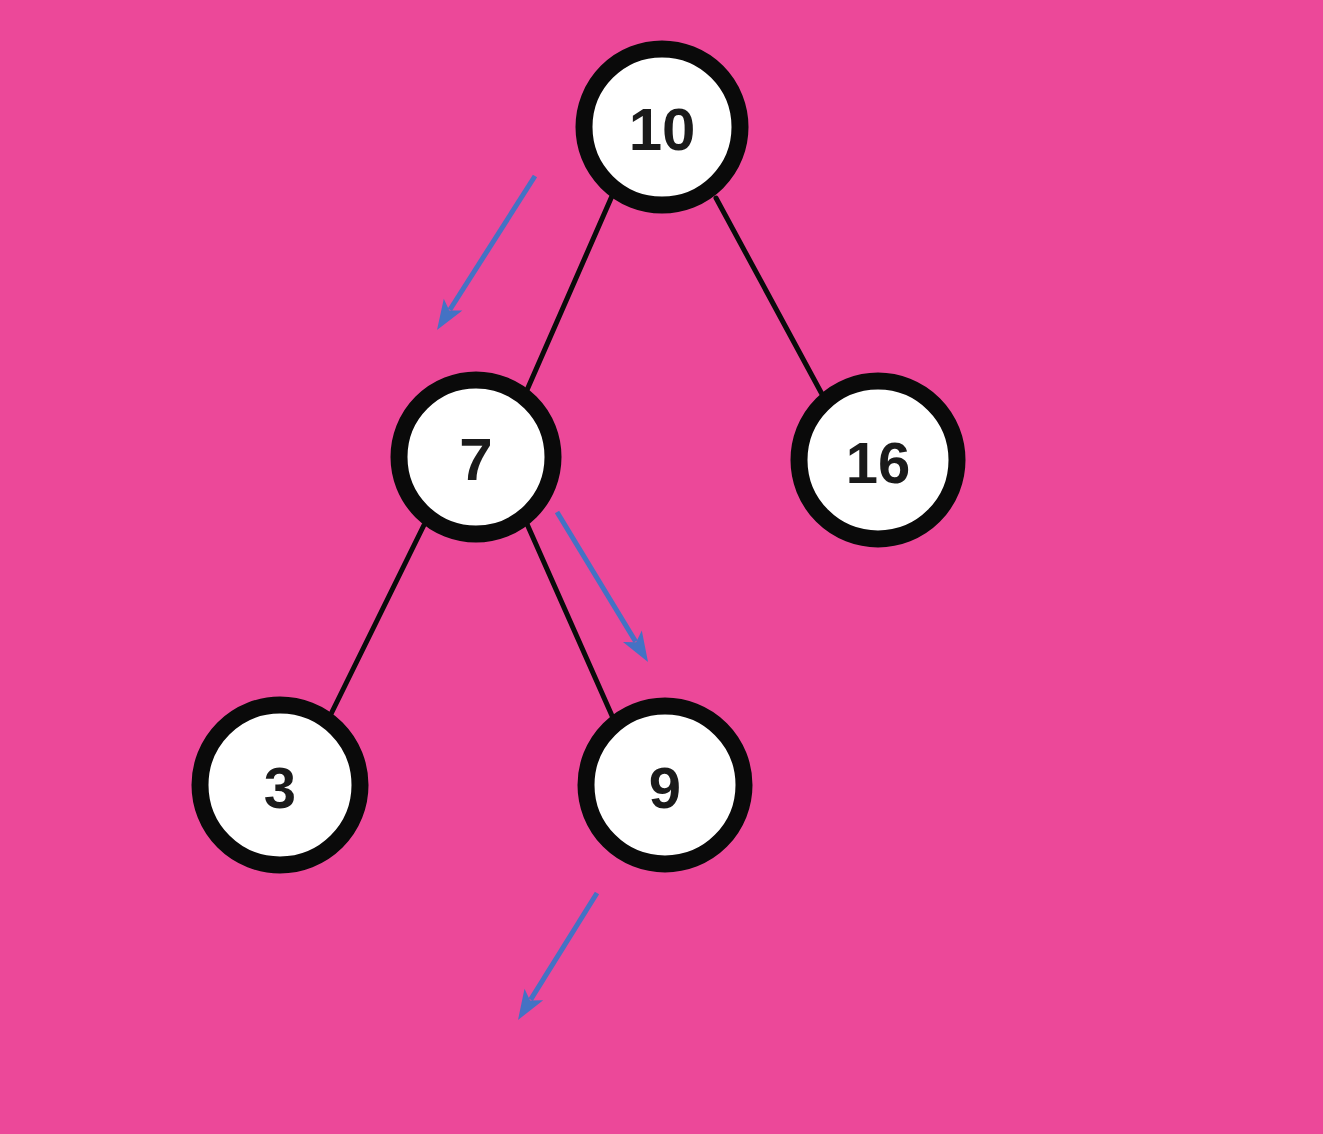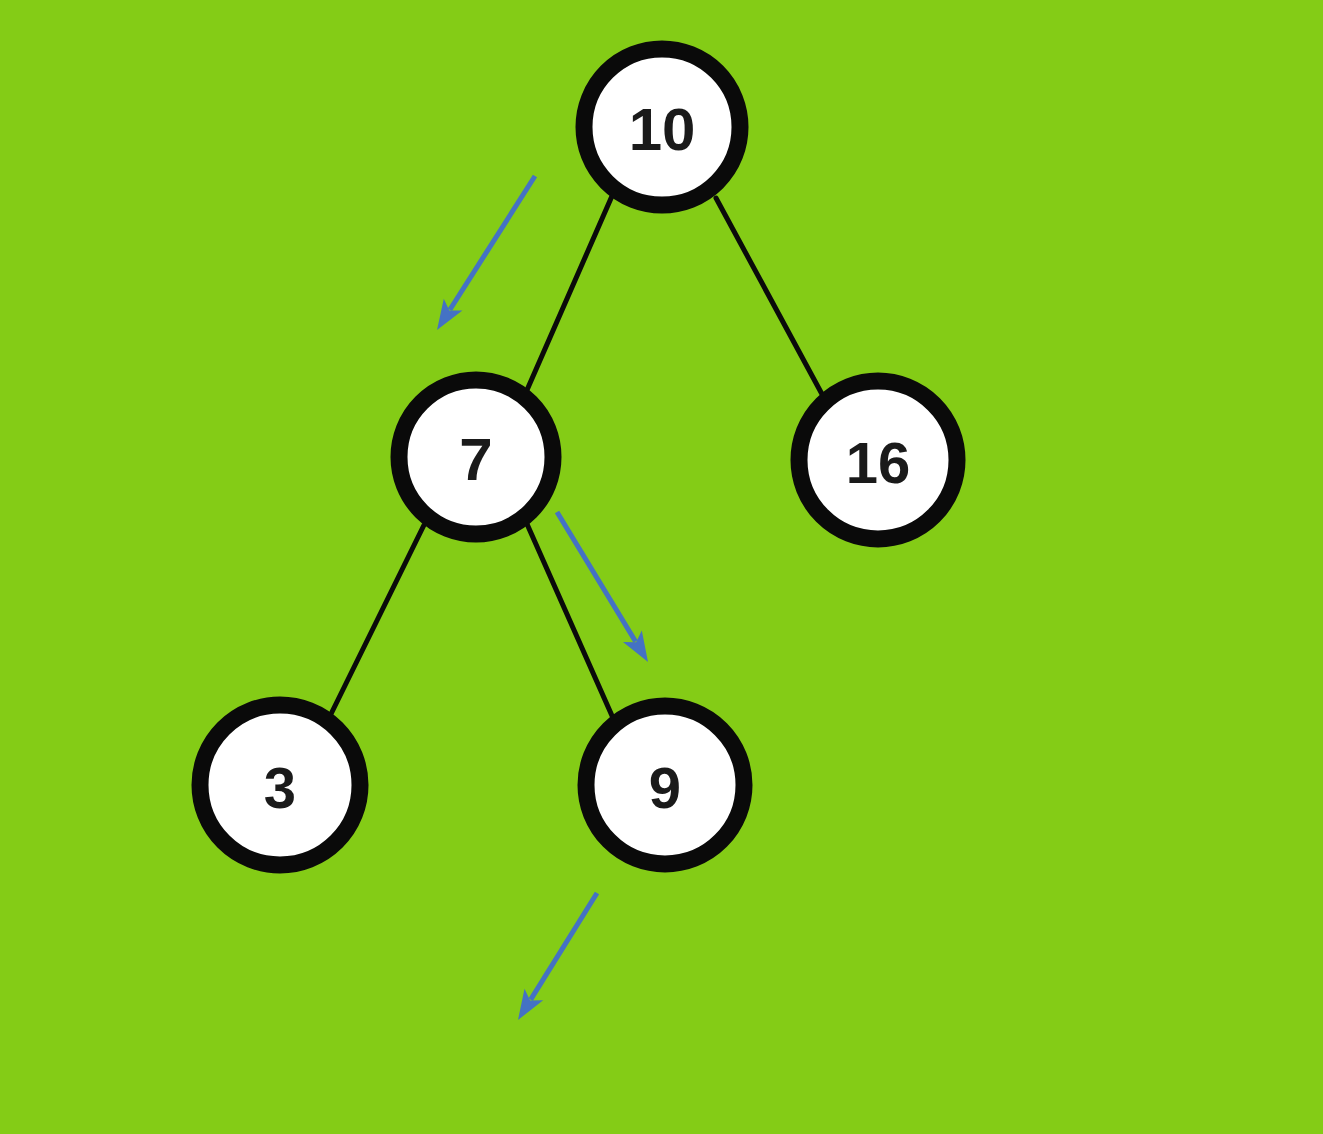--- a/index.html
+++ b/index.html
@@ -7,21 +7,21 @@
     padding: 0;
     background: #ffffff;
   }
   body {
     font-family: "Liberation Sans", sans-serif;
   }
   #canvas {
     position: relative;
     width: 1323px;
     height: 1134px;
-    background: #84cc16;
+    background: #ec4899;
     overflow: hidden;
   }
   #tree-svg {
     position: absolute;
     top: 0;
     left: 0;
     width: 1323px;
     height: 1134px;
   }
   .node-circle {

